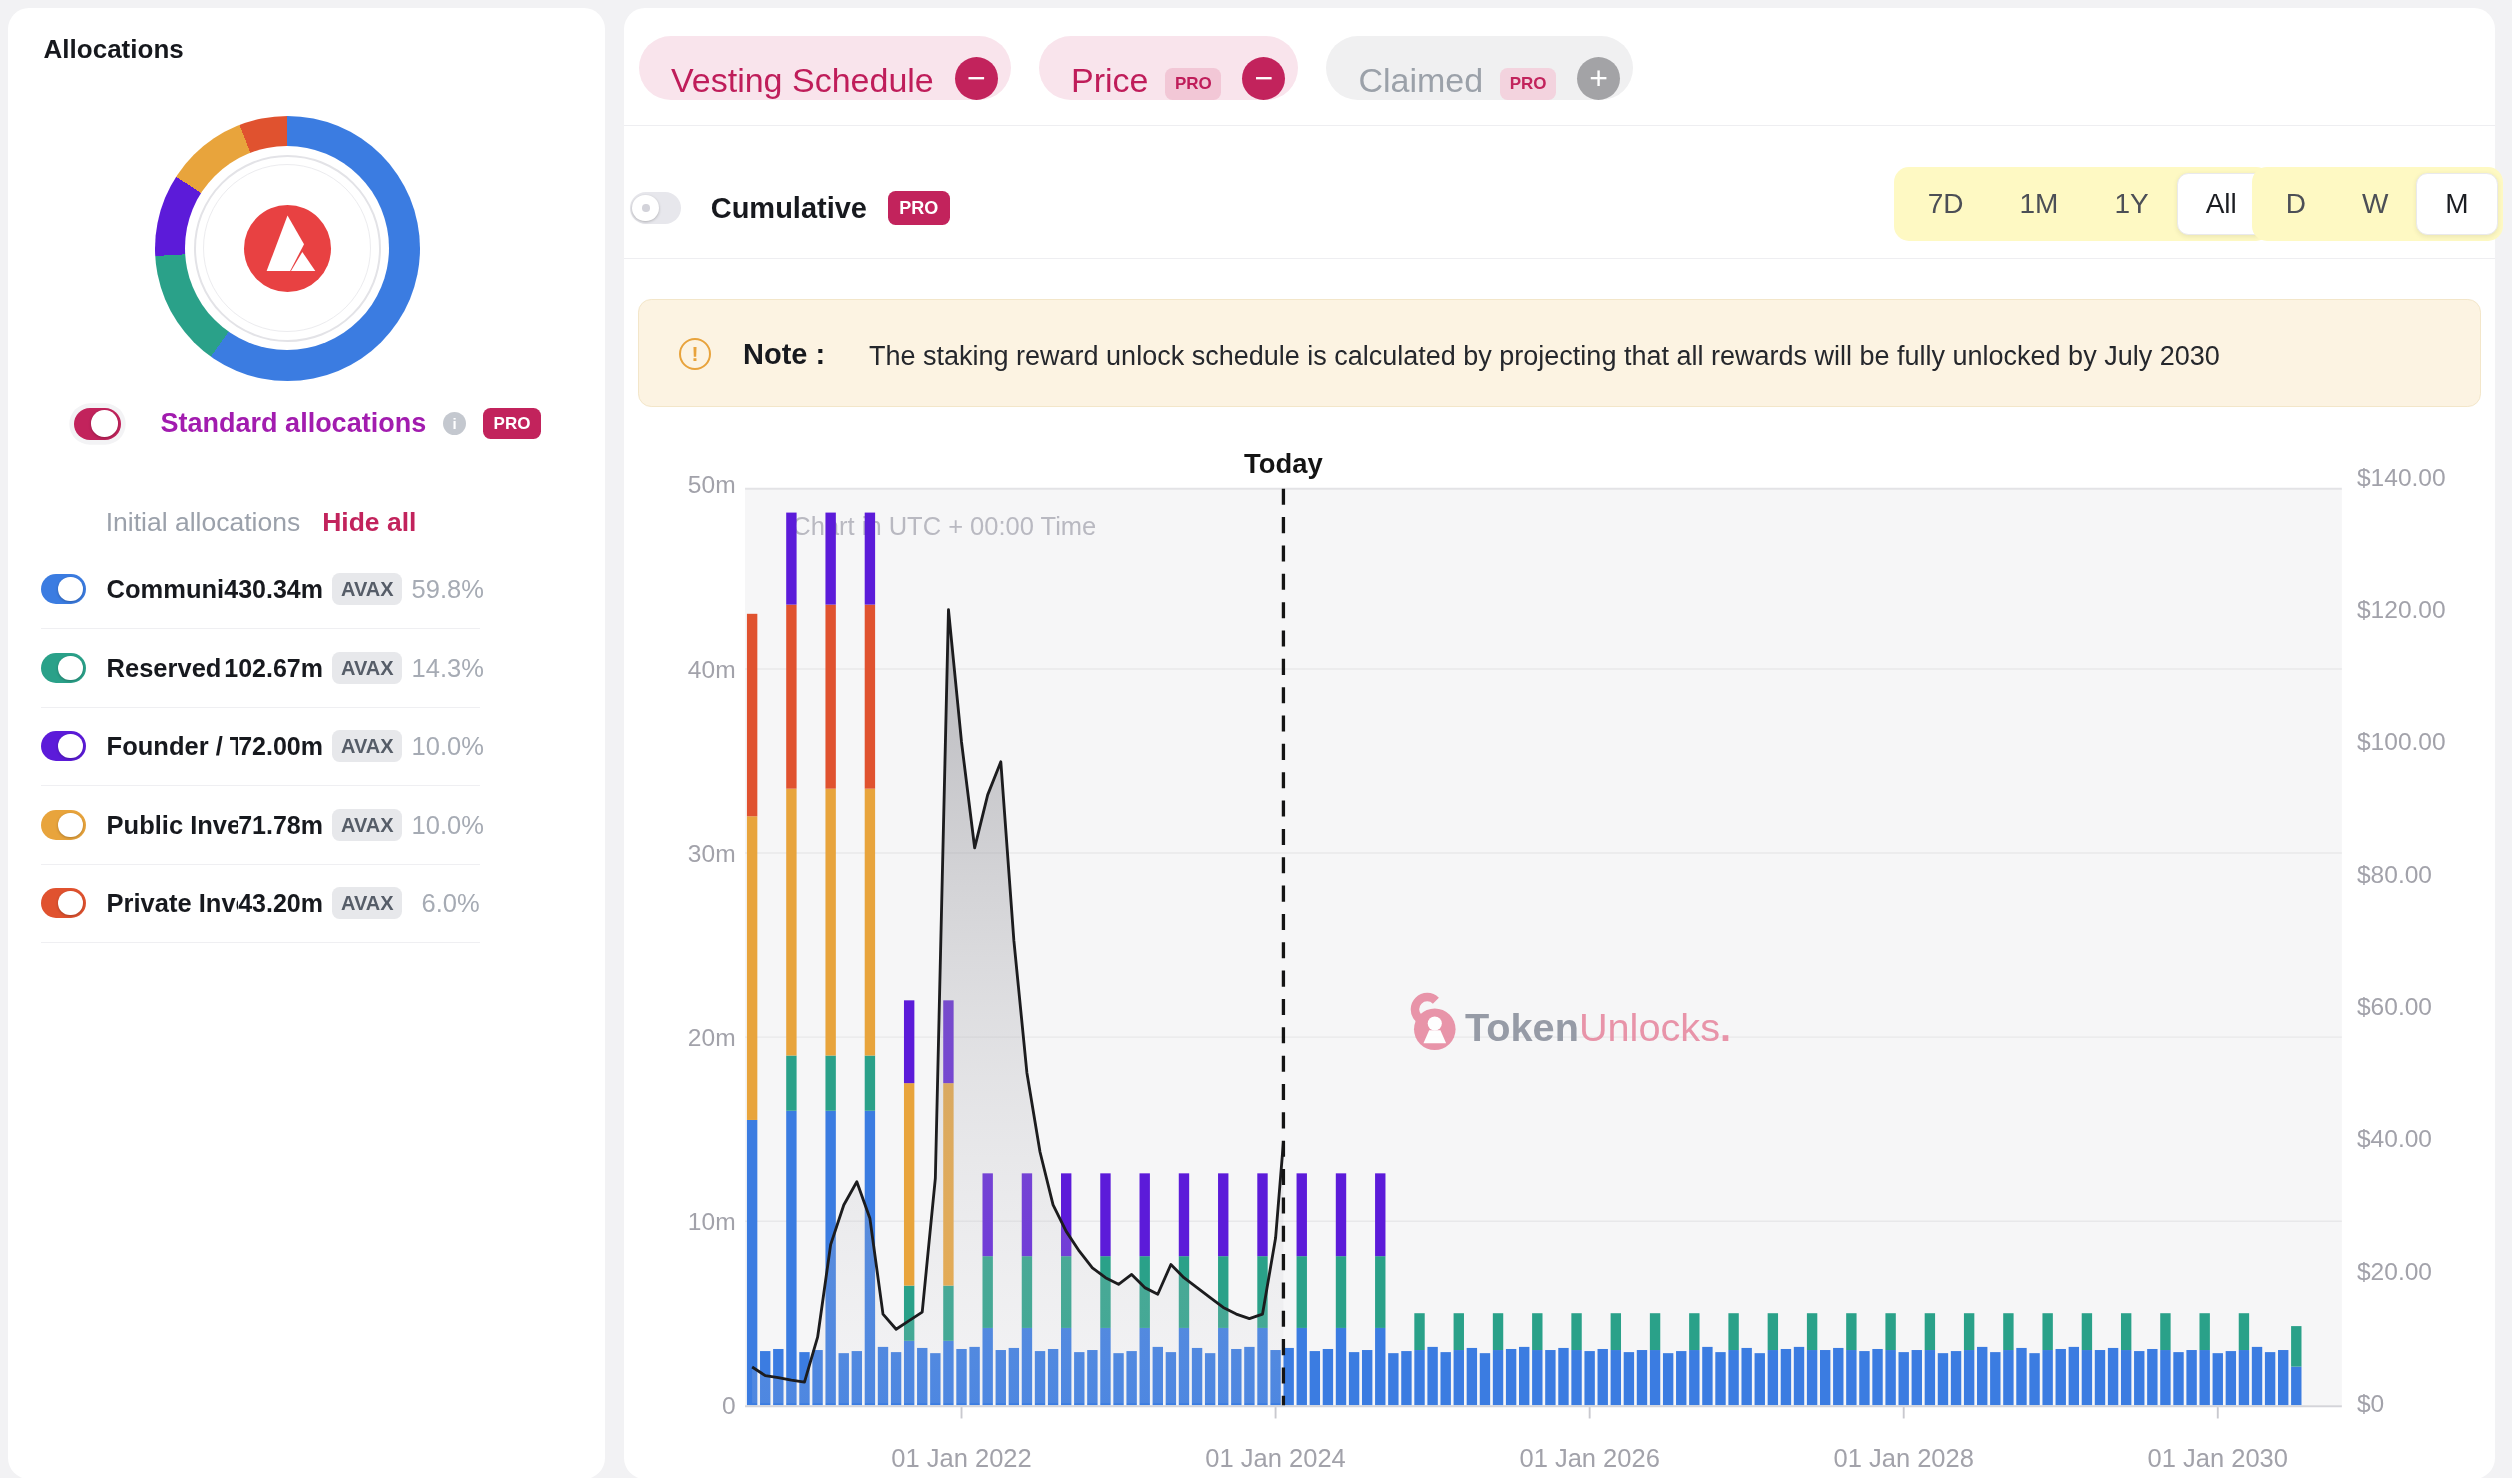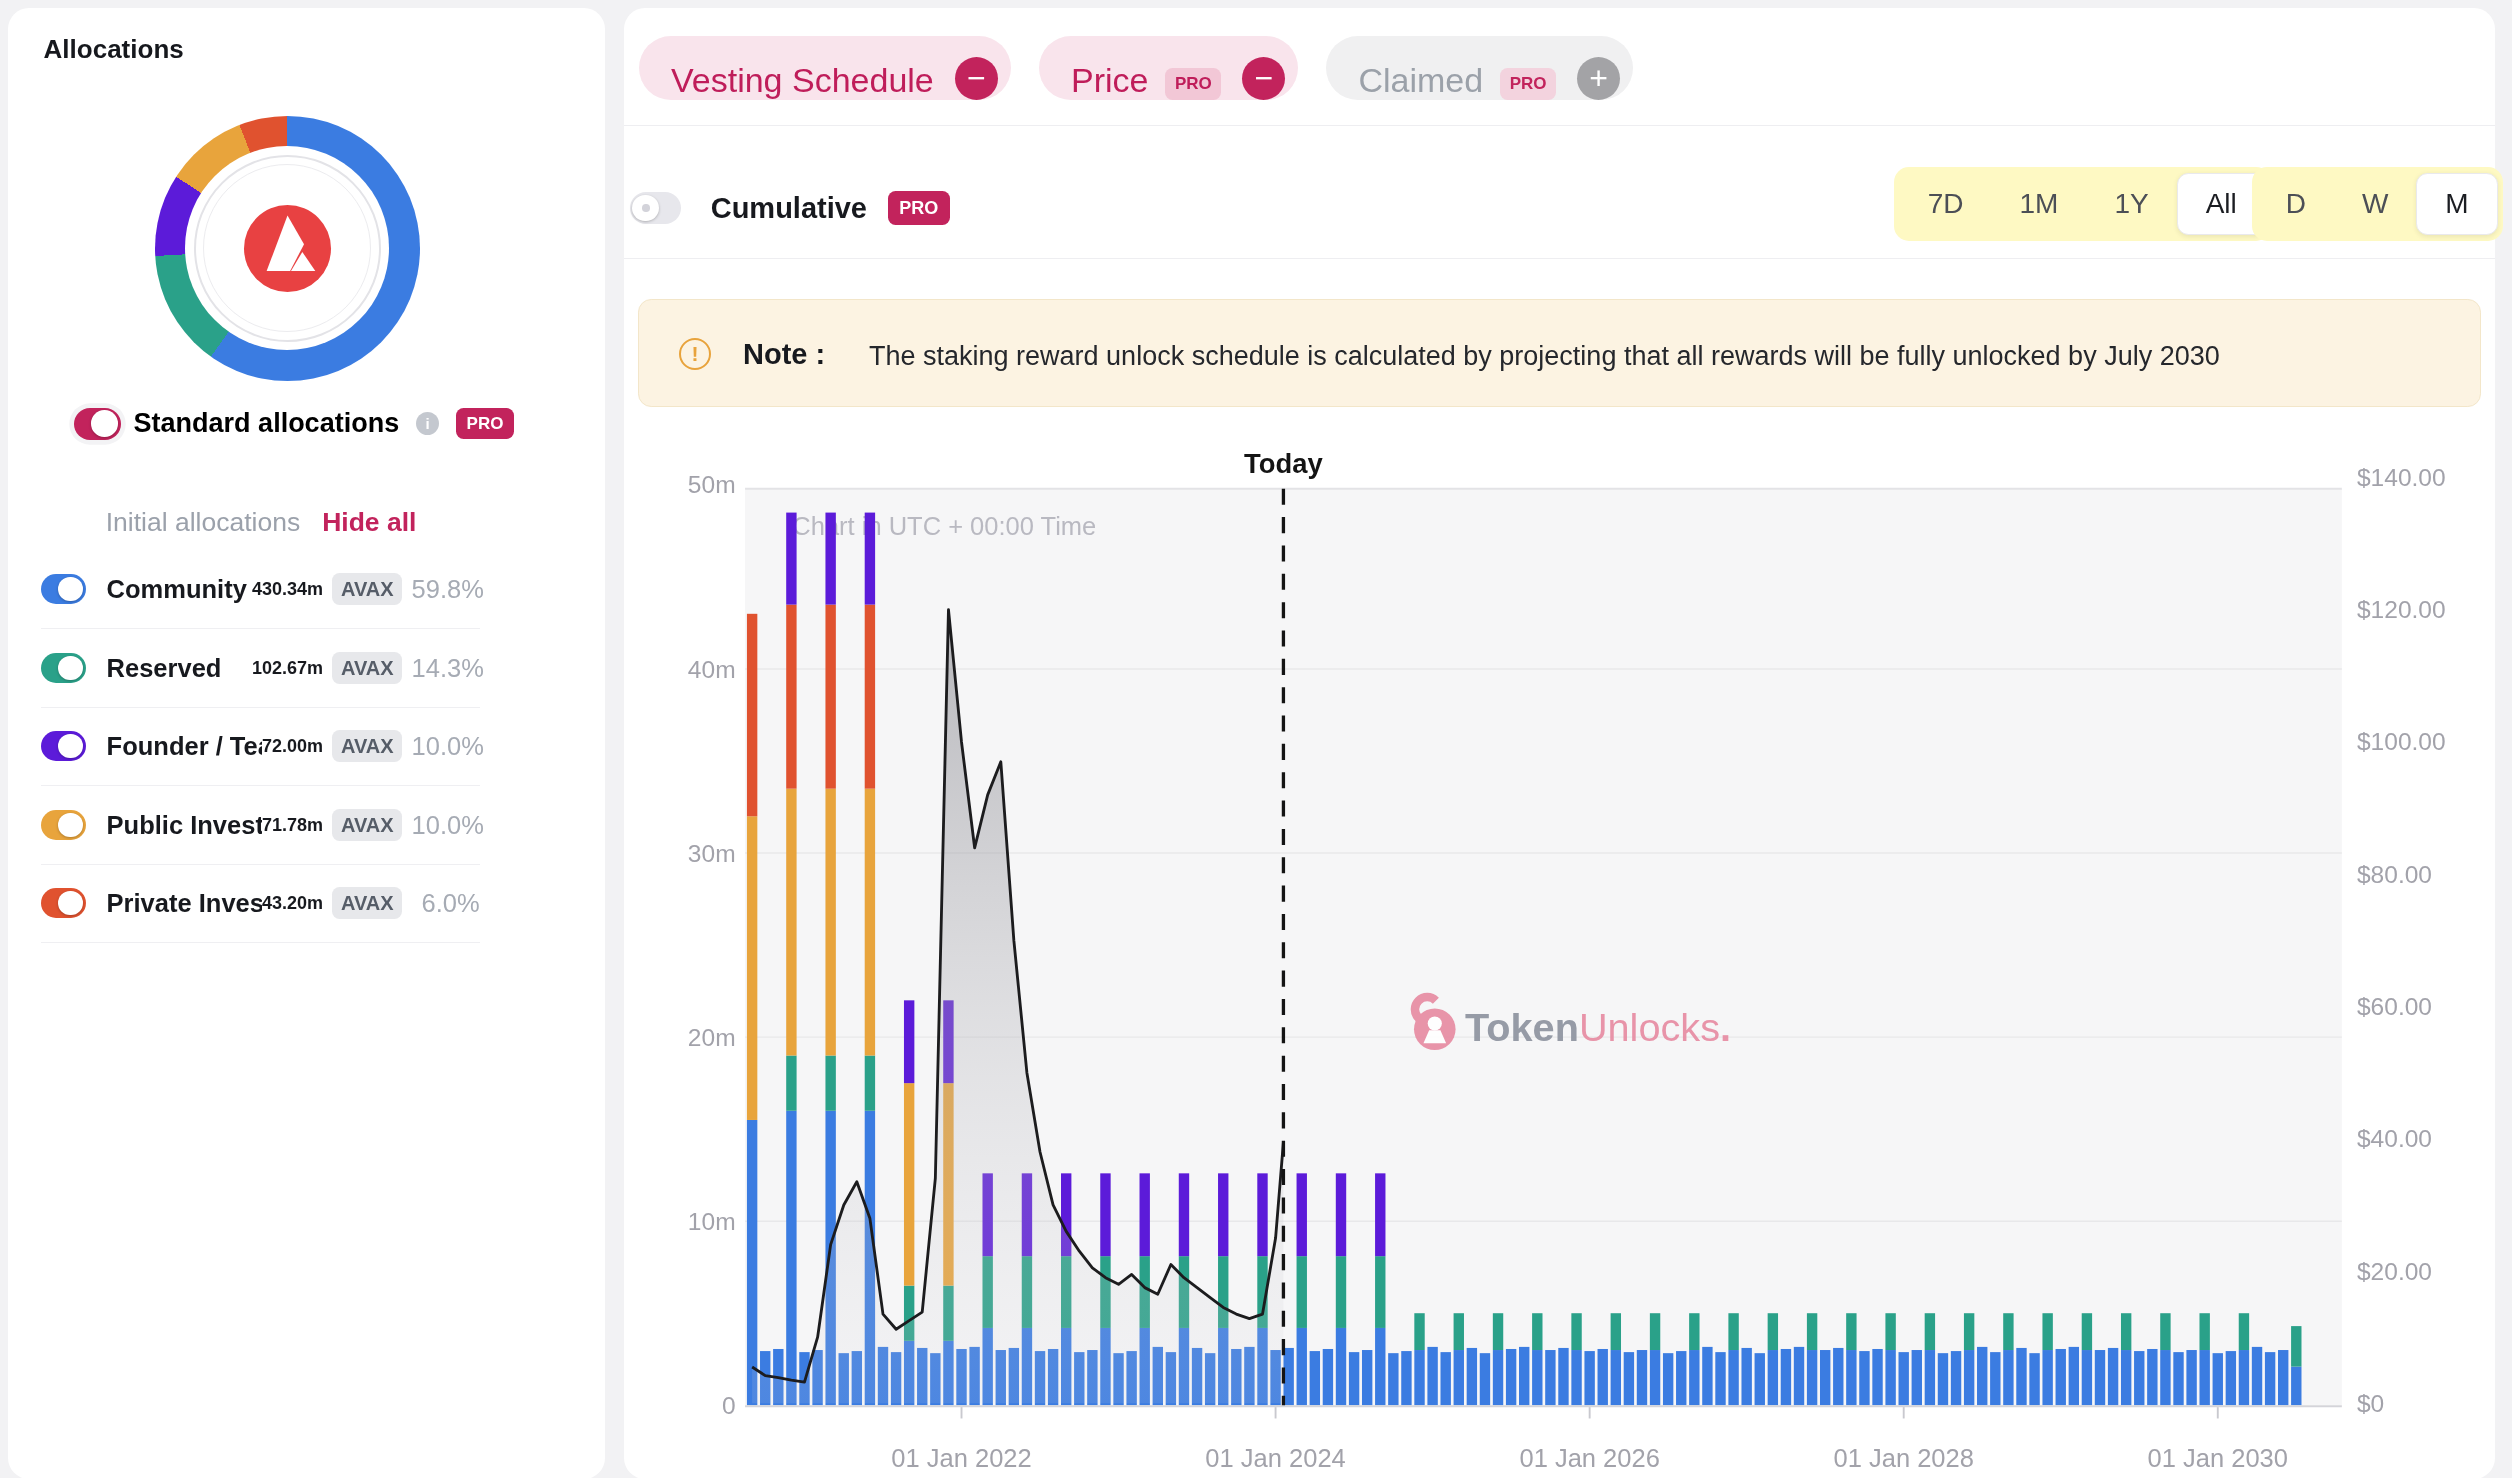--- a/index.html
+++ b/index.html
@@ -19,34 +19,34 @@
   .toggle { position:relative; border-radius:944px; display:inline-block; }
   .toggle .knob { position:absolute; top:2.8px; border-radius:50%; background:#fff; box-shadow:0 0.9px 2.8px rgba(0,0,0,.25); }
   .toggle.on .knob { right:2.8px; }
   .toggle.off { background:#e7e7ec; }
   .toggle.off .knob { left:2.8px; }
   .toggle.off .knob::after { content:""; position:absolute; left:50%; top:50%; width:7.6px; height:7.6px; margin:-3.8px 0 0 -3.8px; border-radius:50%; background:#d3d3da; }
 
   #std-row { position:absolute; left:66px; top:397px; height:38px; display:flex; align-items:center; }
   #std-toggle { width:47px; height:32px; background:#c2235c; box-shadow:0 0 0 4.7px #f3f3f5; }
   #std-toggle .knob { width:26.5px; height:26.5px; }
-  #std-label { margin-left:13px; font-size:27px; font-weight:bold; color:#000000; }
+  #std-label { margin-left:40px; font-size:27px; font-weight:bold; color:#a21caf; }
   .info-dot { width:23px; height:23px; border-radius:50%; background:#c4c8cf; color:#fff; font-size:15px; font-weight:bold; display:flex; align-items:center; justify-content:center; margin-left:17px; }
   .pro-badge { background:#c2235c; color:#fff; font-weight:bold; border-radius:7.6px; }
   #std-pro { margin-left:17px; font-size:17px; padding:5.7px 10.4px; }
 
   #list-head { position:absolute; left:35px; top:499px; width:437px; display:flex; justify-content:center; align-items:center; }
   #list-head .lh { font-size:26.5px; color:#9ba1ab; }
   #list-head .hide { font-size:26.5px; font-weight:bold; color:#c2235c; cursor:pointer;margin-left:22px; }
 
   .alloc-row { position:absolute; left:33px; width:439px; height:78px; display:flex; align-items:center; border-bottom:1.9px solid #efeff2; }
   .alloc-row .tg { width:45px; height:30px; }
   .alloc-row .tg .knob { width:24.6px; height:24.6px; }
   .alloc-row .nm { flex:1; margin-left:21px; font-size:25.5px; font-weight:bold; color:#17191e; white-space:nowrap; overflow:hidden; }
-  .alloc-row .val { font-size:18px; font-weight:bold; color:#17191e; margin-right:9.5px; }
+  .alloc-row .val { font-size:25px; font-weight:bold; color:#17191e; margin-right:9.5px; }
   .alloc-row .badge { background:#e7e8eb; color:#565d68; font-size:20px; font-weight:bold; border-radius:7.6px; padding:4.7px 8.5px; margin-right:9.5px; }
   .alloc-row .pct { width:68px; text-align:right; font-size:25.5px; color:#a6abb4; }
 
   
   #main { left:624px; top:7.6px; width:1871px; height:1471px; }
   #chips { position:absolute; left:15px; top:28px; display:flex; gap:28px; }
   .chip { height:64px; border-radius:32px; display:flex; align-items:flex-end; padding:0 13.2px 0 32px; font-size:34px; }
   .chip.active { background:#f9e4ec; color:#bf1d5a; }
   .chip.inactive { background:#f0f0f1; color:#9ba1a9; }
   .chip .mini-pro { font-size:17px; font-weight:bold; border-radius:7.6px; padding:5.7px 9.5px; margin-left:17px; }

